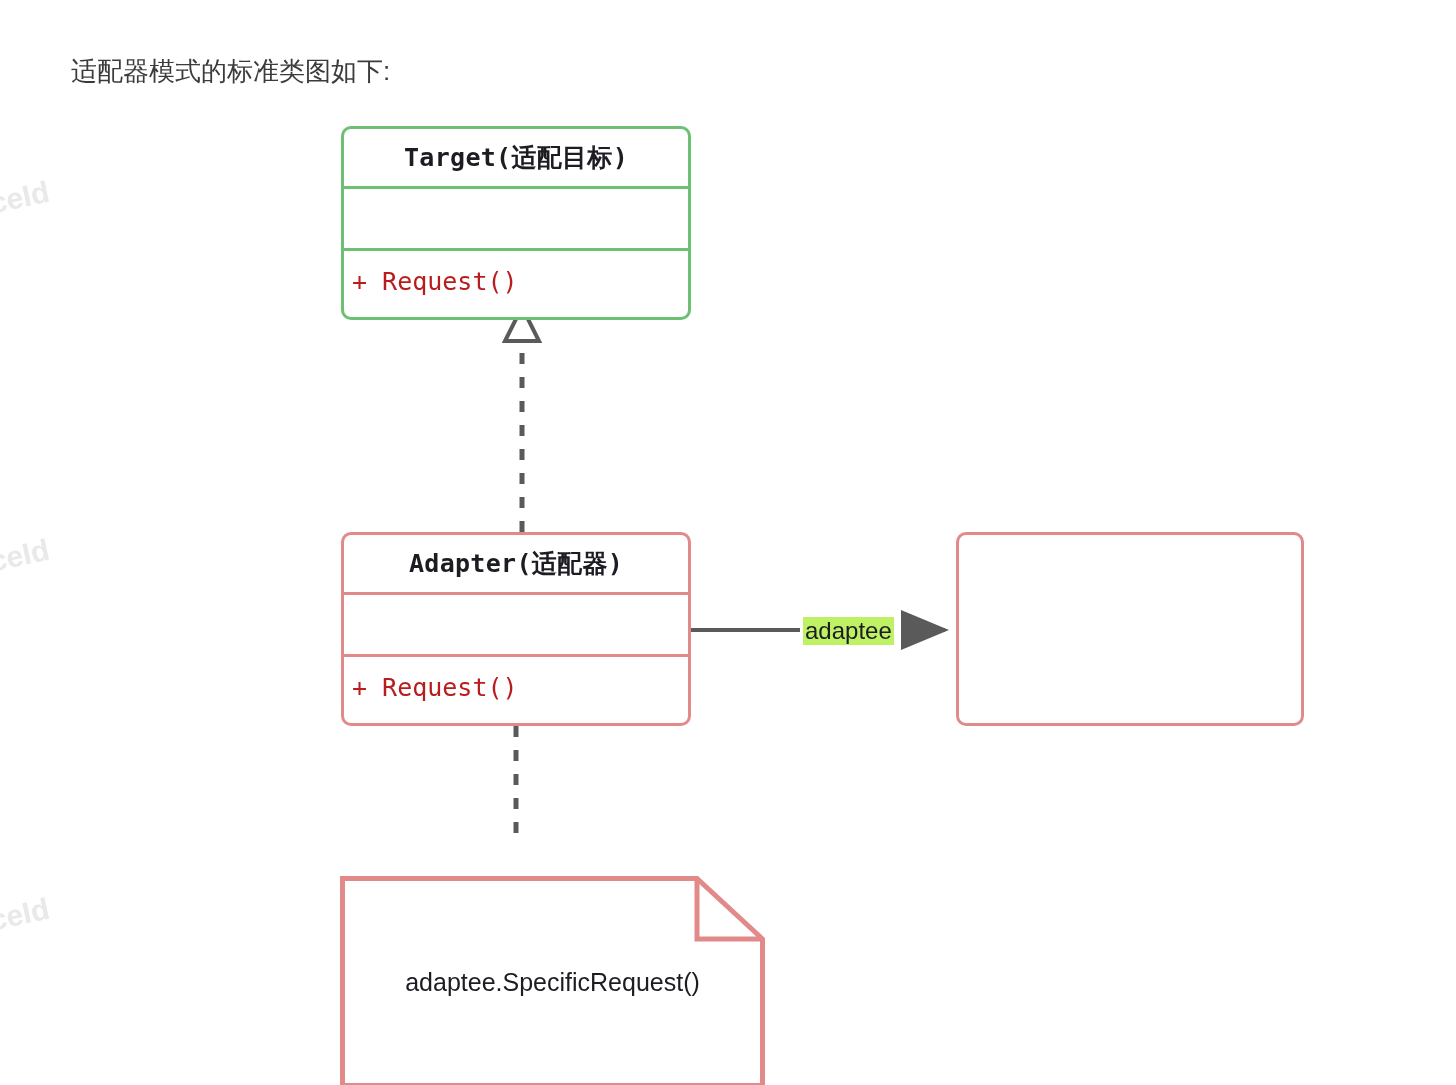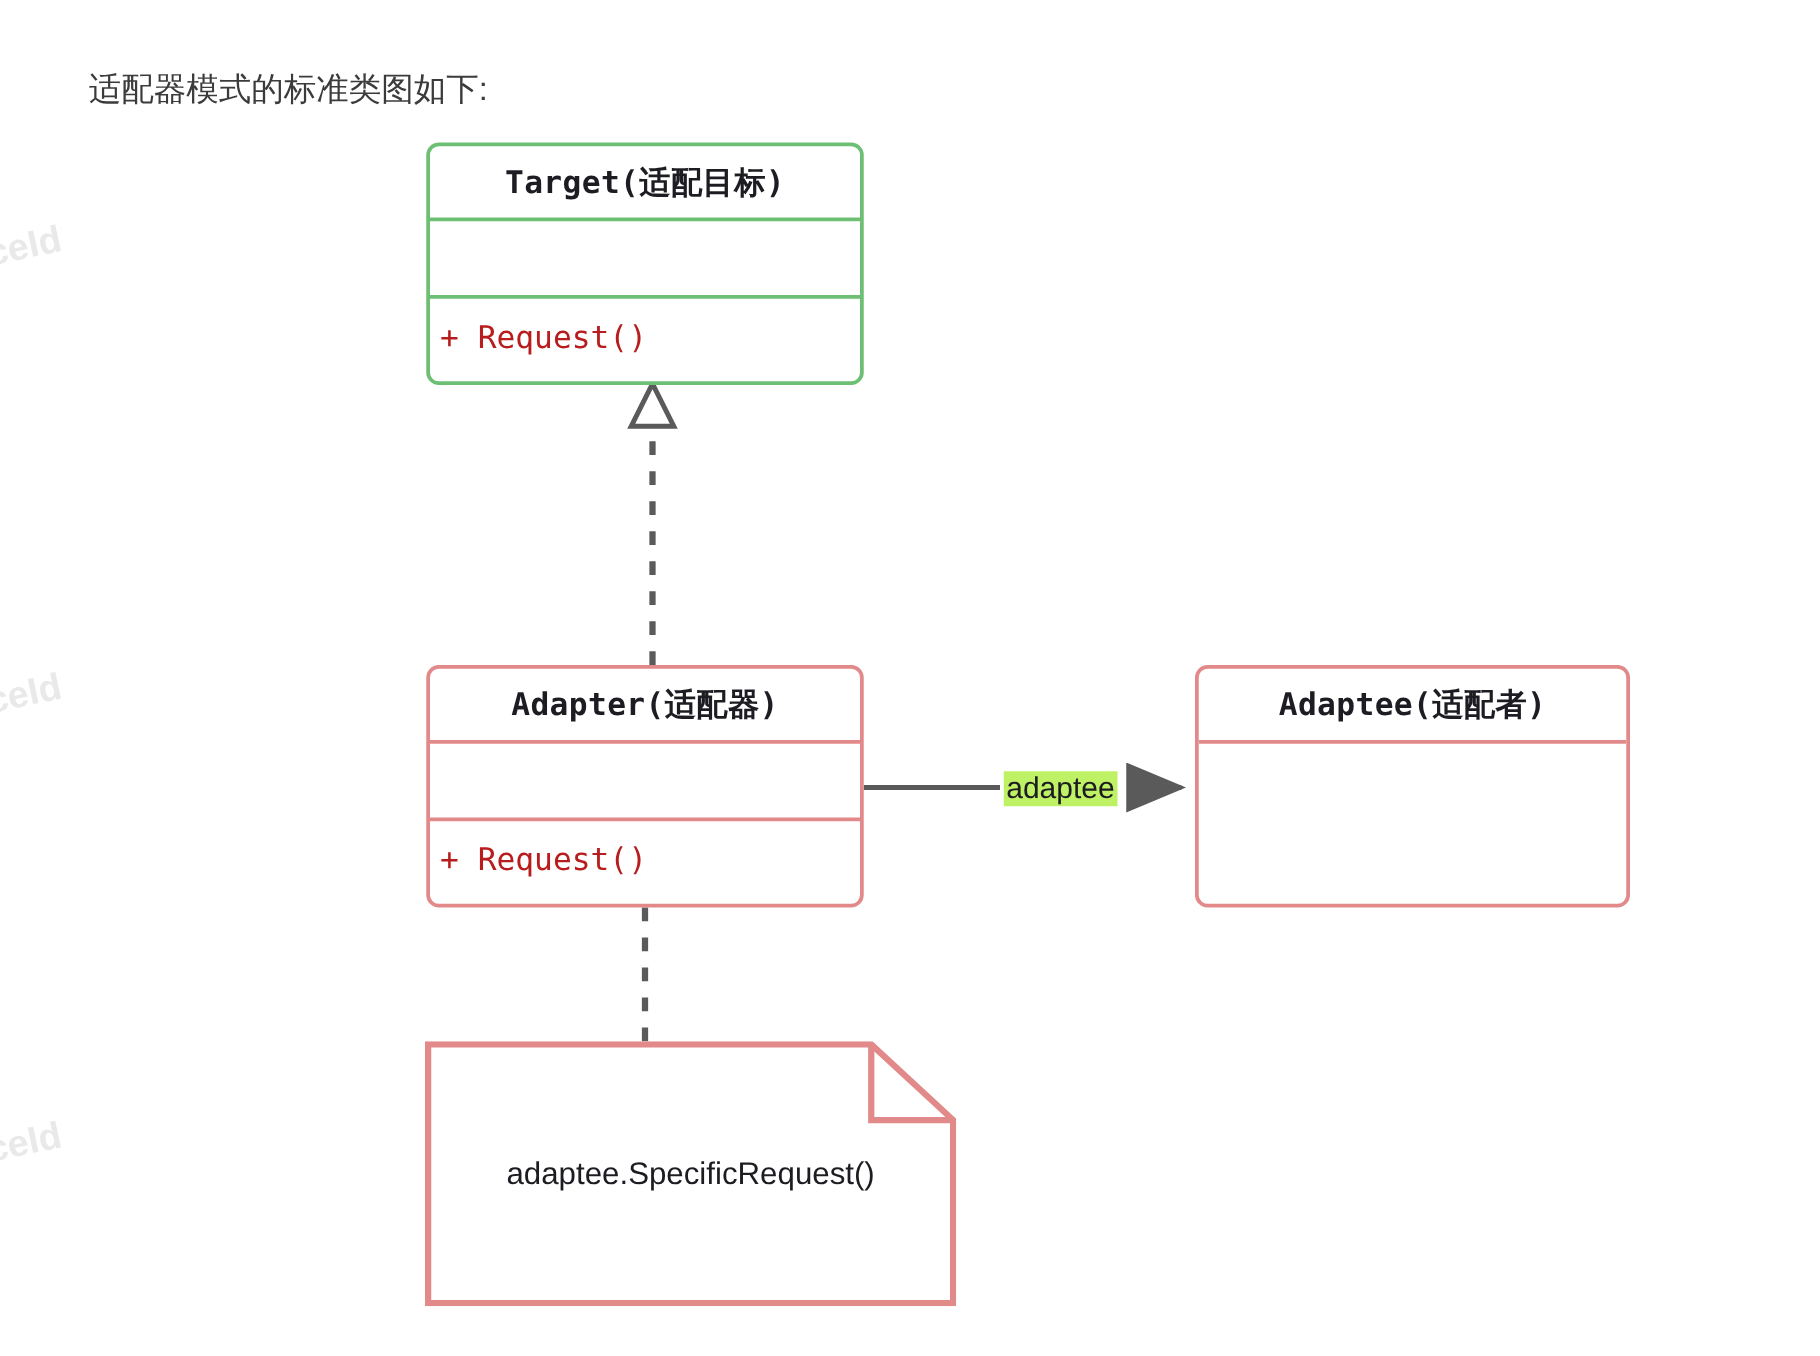--- a/index.html
+++ b/index.html
@@ -60,21 +60,21 @@
     position: absolute;
     box-sizing: border-box;
     background: #ffffff;
     border-radius: 10px;
     border-style: solid;
     border-width: 3px;
     display: flex;
     flex-direction: column;
     overflow: hidden;
   }
-  .uml-class.green { border-color: #6cbf73; }
+  .uml-class.green { border-color: #6cbf73; margin-top: 12px; }
   .uml-class.red   { border-color: #e28a8a; }
 
   .uml-row {
     box-sizing: border-box;
     display: flex;
     align-items: center;
   }
   .uml-row.title-row {
     justify-content: center;
     font-weight: bold;
@@ -108,21 +108,21 @@
   
   #adaptee-class { left: 956px; top: 532px; width: 348px; height: 194px; }
   #adaptee-class .title-row  { height: 57px; }
   #adaptee-class .attr-row   { height: 62px; }
   #adaptee-class .method-row { height: 63px; }
 
   
   #note-box {
     position: absolute;
     left: 340px;
-    top: 833px;
+    top: 876px;
     width: 425px;
     height: 164px;
   }
   #note-box .note-svg { display: block; }
   #note-box .note-text {
     position: absolute;
     left: 0;
     top: 0;
     width: 425px;
     height: 212px;
@@ -188,21 +188,20 @@
     <div class="uml-row method-row">+ Request()</div>
   </div>
 
   <div class="uml-class red" id="adapter-class">
     <div class="uml-row title-row">Adapter(适配器)</div>
     <div class="uml-row attr-row"></div>
     <div class="uml-row method-row">+ Request()</div>
   </div>
 
   <div class="uml-class red" id="adaptee-class">
-    <div class="uml-row title-row">Adaptee(适配者)</div>
     <div class="uml-row attr-row"></div>
   </div>
 
   <div id="note-box">
     <svg class="note-svg" width="425" height="212">
       <path d="M 2.5 2.5 L 357 2.5 L 422.5 63 L 422.5 209.5 L 2.5 209.5 Z" fill="#ffffff" stroke="#e28a8a" stroke-width="5" stroke-linejoin="miter"></path>
       <path d="M 357 2.5 L 357 63 L 422.5 63" fill="none" stroke="#e28a8a" stroke-width="5" stroke-linejoin="miter"></path>
     </svg>
     <div class="note-text">adaptee.SpecificRequest()</div>
   </div>

